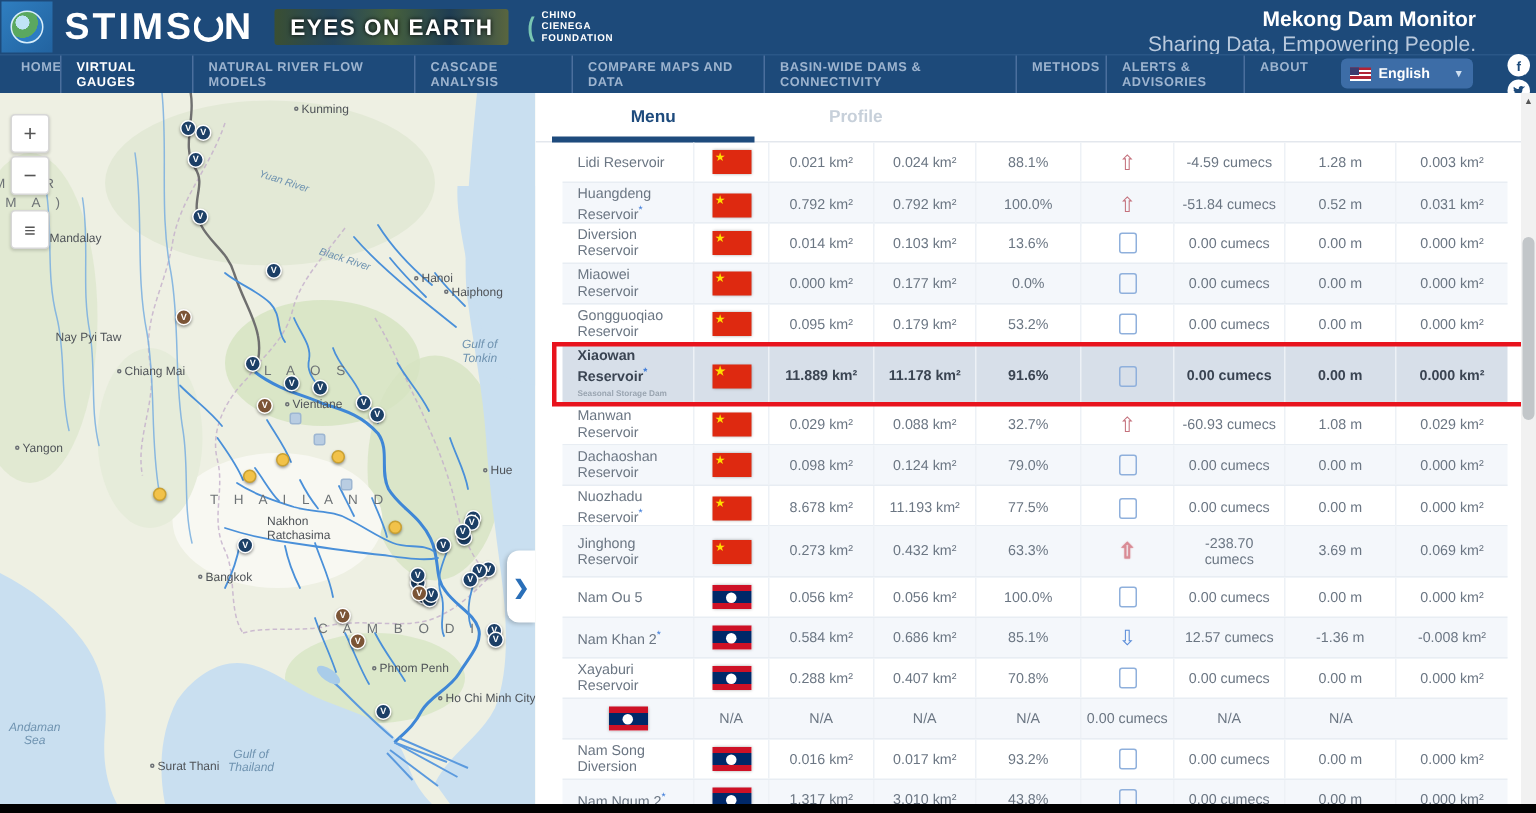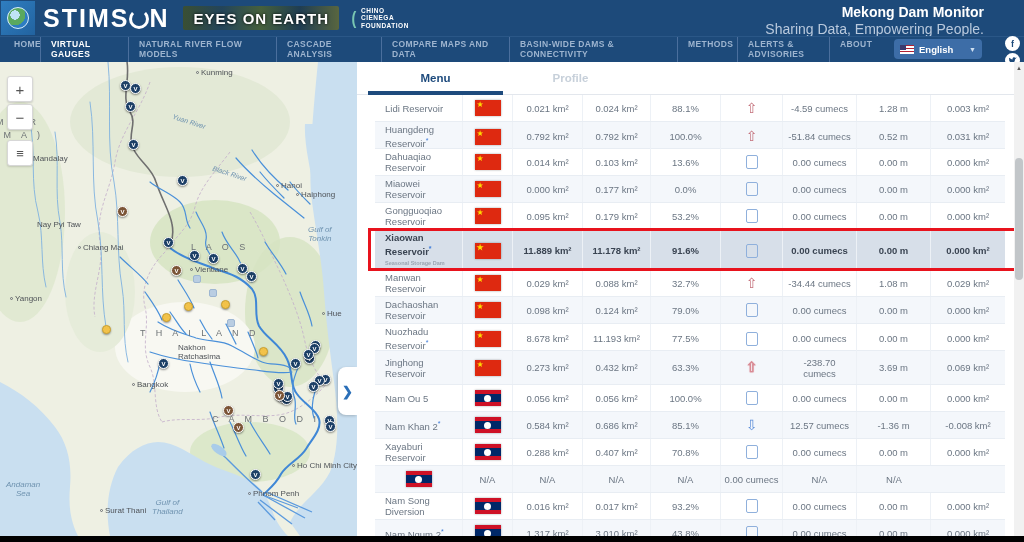--- a/index.html
+++ b/index.html
@@ -211,30 +211,30 @@
       <div class="map-label city" style="left: 196px; top: 6px;"><span class="dot"></span>Kunming</div>
       <div class="map-label city" style="left: 28px; top: 92px;"><span class="dot"></span>Mandalay</div>
       <div class="map-label city" style="left: 14px; top: 158px; padding-left: 23px;">Nay Pyi Taw</div>
       <div class="map-label country" style="left: -4px; top: 55px;">M A R</div>
       <div class="map-label country" style="left: -10px; top: 68px;">( M A )</div>
       <div class="map-label city" style="left: 276px; top: 119px;"><span class="dot"></span>Hanoi</div>
       <div class="map-label city" style="left: 296px; top: 128px;"><span class="dot"></span>Haiphong</div>
       <div class="map-label river" style="left: 172px; top: 56px;">Yuan River</div>
       <div class="map-label river" style="left: 212px; top: 108px;">Black River</div>
       <div class="map-label city" style="left: 78px; top: 181px;"><span class="dot"></span>Chiang Mai</div>
-      <div class="map-label country" style="left: 191px; top: 180px;">L A O S</div>
+      <div class="map-label country" style="left: 176px; top: 180px;">L A O S</div>
       <div class="map-label city" style="left: 190px; top: 203px;"><span class="dot"></span>Vientiane</div>
       <div class="map-label country" style="left: 140px; top: 266px;">T H A I L A N D</div>
       <div class="map-label city" style="left: 178px; top: 281px;">Nakhon
 Ratchasima</div>
       <div class="map-label city" style="left: 10px; top: 232px;"><span class="dot"></span>Yangon</div>
       <div class="map-label city" style="left: 322px; top: 247px;"><span class="dot"></span>Hue</div>
       <div class="map-label city" style="left: 132px; top: 318px;"><span class="dot"></span>Bangkok</div>
       <div class="map-label country" style="left: 212px; top: 352px;">C A M B O D I A</div>
-      <div class="map-label city" style="left: 248px; top: 379px; margin-top: 48px;"><span class="dot"></span>Phnom Penh</div>
+      <div class="map-label city" style="left: 248px; top: 379px;"><span class="dot"></span>Phnom Penh</div>
       <div class="map-label city" style="left: 292px; top: 399px;"><span class="dot"></span>Ho Chi Minh City</div>
       <div class="map-label city" style="left: 100px; top: 444px;"><span class="dot"></span>Surat Thani</div>
       <div class="map-label sea" style="left: 6px; top: 418px;">Andaman
 Sea</div>
       <div class="map-label sea" style="left: 152px; top: 436px;">Gulf of
 Thailand</div>
       <div class="map-label sea" style="left: 308px; top: 163px;">Gulf of
 Tonkin</div>
     </div>
   <div>
@@ -323,21 +323,21 @@
         <div class="cell">100.0%</div>
         <div class="cell">
           <span class="tr-up">⇧</span>
         </div>
         <div class="cell">-51.84 cumecs</div>
         <div class="cell">0.52 m</div>
         <div class="cell">0.031 km²</div>
       </div>
       <div class="trow" style="height: 27px;">
         <div class="cell name">
-          <span class="nm">Dahuaqiao Reservoir</span>
+          <span class="nm">Diversion Reservoir</span>
         </div>
         <div class="cell">
           <span class="flagbox flag-cn"></span>
         </div>
         <div class="cell">0.014 km²</div>
         <div class="cell">0.103 km²</div>
         <div class="cell">13.6%</div>
         <div class="cell">
           <span class="tr-none"></span>
         </div>
@@ -403,21 +403,21 @@
         </div>
         <div class="cell">
           <span class="flagbox flag-cn"></span>
         </div>
         <div class="cell">0.029 km²</div>
         <div class="cell">0.088 km²</div>
         <div class="cell">32.7%</div>
         <div class="cell">
           <span class="tr-up">⇧</span>
         </div>
-        <div class="cell">-34.44 cumecs</div>
+        <div class="cell">-60.93 cumecs</div>
         <div class="cell">1.08 m</div>
         <div class="cell">0.029 km²</div>
       </div>
       <div class="trow alt" style="height: 27px;">
         <div class="cell name">
           <span class="nm">Dachaoshan Reservoir</span>
         </div>
         <div class="cell">
           <span class="flagbox flag-cn"></span>
         </div>

